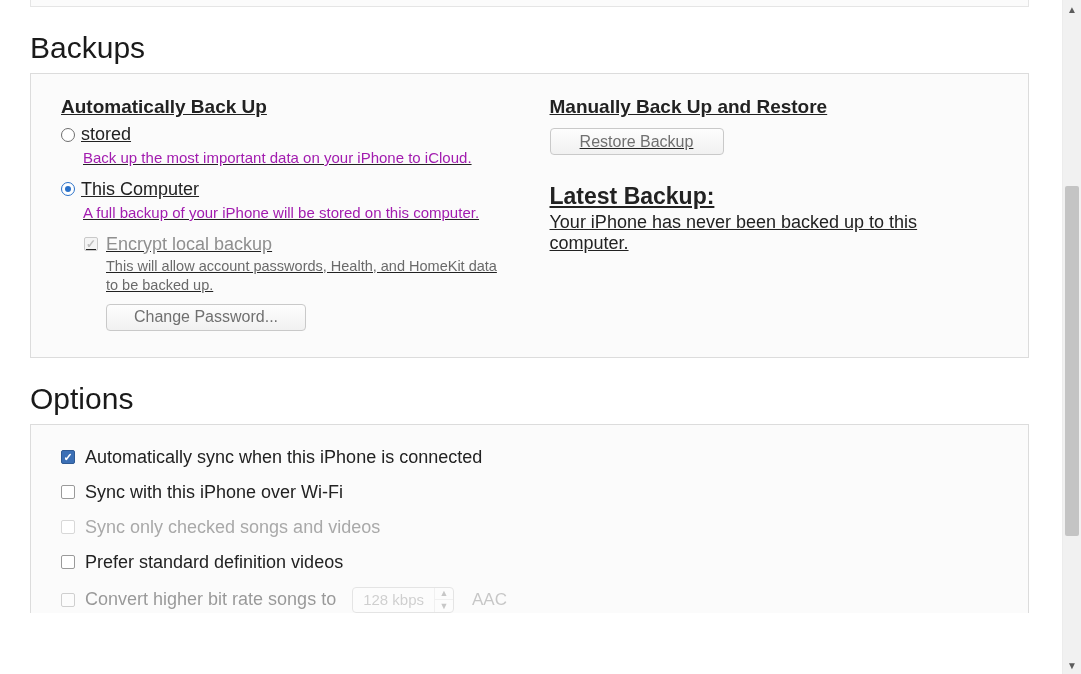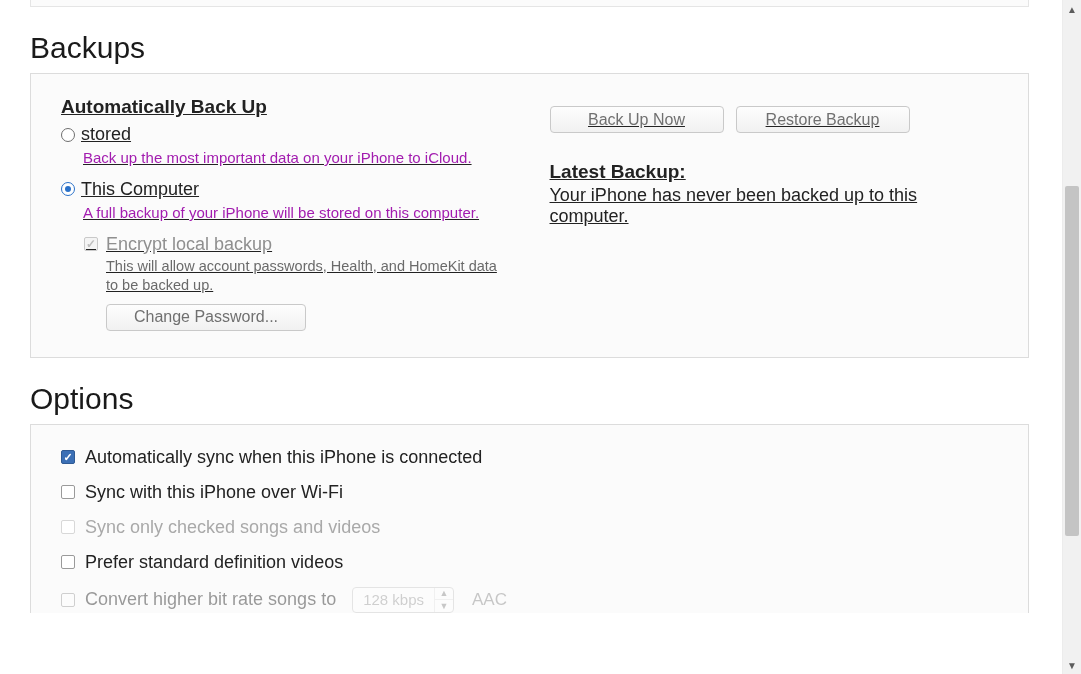--- a/index.html
+++ b/index.html
@@ -177,21 +177,21 @@
 .btn.small { min-width: 200px; font-size: 16px; margin-left: 22px; }
 
 .btn-row {
   display: flex;
   gap: 12px;
   margin-top: 10px;
 }
 
 .latest-title {
   font-weight: 700;
-  font-size: 19px;
+  font-size: 23px;
   margin: 28px 0 2px 0;
 }
 .latest-desc {
   font-size: 18px;
 }
 
 .optrow {
   display: flex;
   align-items: center;
   gap: 10px;
@@ -309,22 +309,22 @@
                     <span class="checkmark">✓</span>
                   </span>
                 <span class="encrypt-label">Encrypt local backup</span>
               </div>
               <div class="encrypt-desc">This will allow account passwords, Health, and HomeKit data to be backed up.</div>
               <div class="btn small">Change Password...</div>
             </div>
           </div>
 
           <div class="col">
+            <div class="sub-title">Manually Back Up and Restore</div>
             <div class="btn-row">
-              <div class="btn">Back Up Now</div>
               <div class="btn">Restore Backup</div>
             </div>
 
             <div class="latest-title">Latest Backup:</div>
             <div class="latest-desc">Your iPhone has never been backed up to this computer.</div>
           </div>
         </div>
       </div>
 
       <h2 class="section-title">Options</h2>

